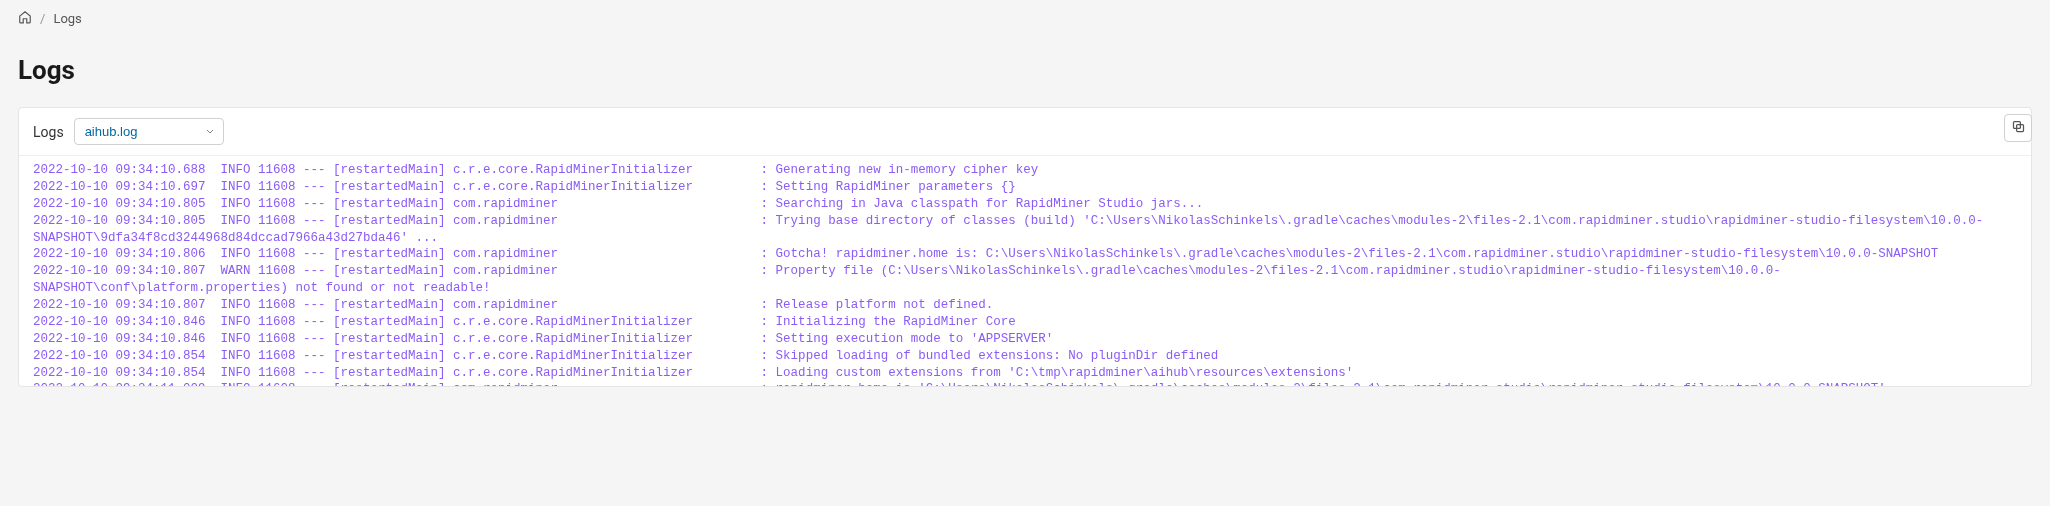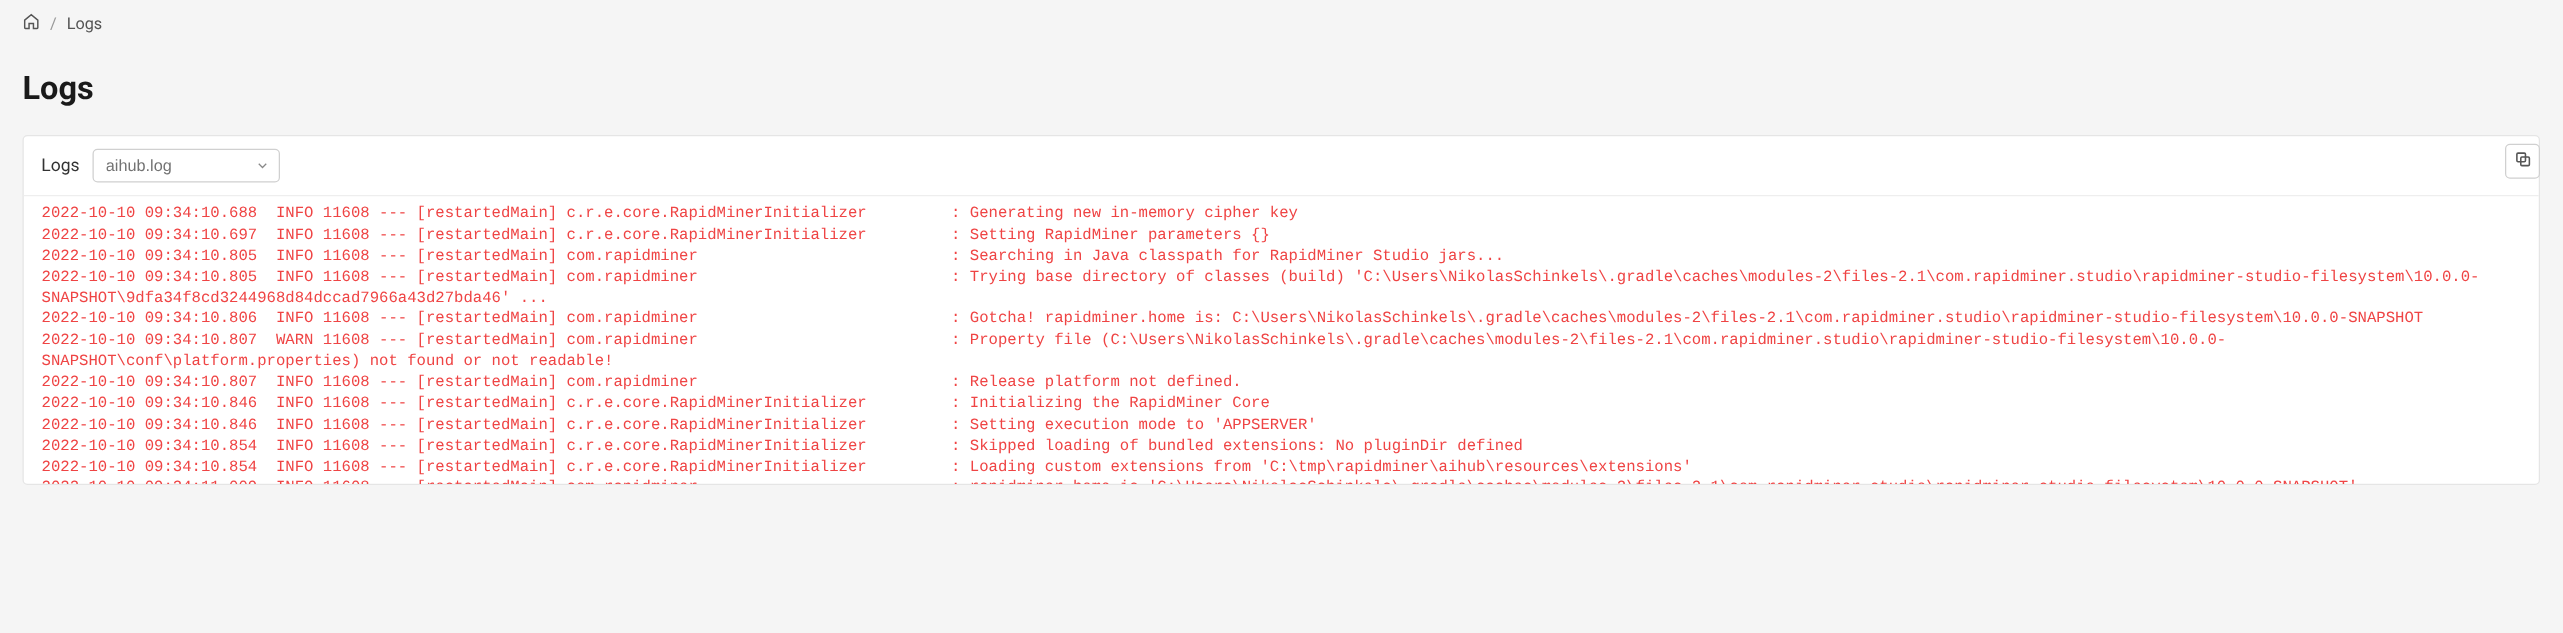--- a/index.html
+++ b/index.html
@@ -62,21 +62,21 @@
       position: relative;
       display: inline-block;
     }
     .select {
       appearance: none;
       -webkit-appearance: none;
       border: 1px solid #d0d0d0;
       border-radius: 4px;
       background: #fff;
       font-size: 13px;
-      color: #737373;
+      color: #0369a1;
       padding: 5px 28px 5px 10px;
       min-width: 150px;
       cursor: pointer;
     }
     .select-caret {
       position: absolute;
       right: 8px;
       top: 50%;
       transform: translateY(-50%);
       pointer-events: none;
@@ -97,21 +97,21 @@
       cursor: pointer;
       color: #555;
     }
     .log-body-wrap {
       position: relative;
     }
     .log-body {
       font-family: ui-monospace, SFMono-Regular, "SF Mono", Menlo, Consolas, "Liberation Mono", monospace;
       font-size: 12.5px;
       line-height: 1.35;
-      color: #ef4444;
+      color: #8b5cf6;
       padding: 6px 14px 6px 14px;
       white-space: pre-wrap;
       word-break: break-word;
       max-height: 230px;
       overflow-y: auto;
     }
     .log-line {
       display: block;
     }
     

